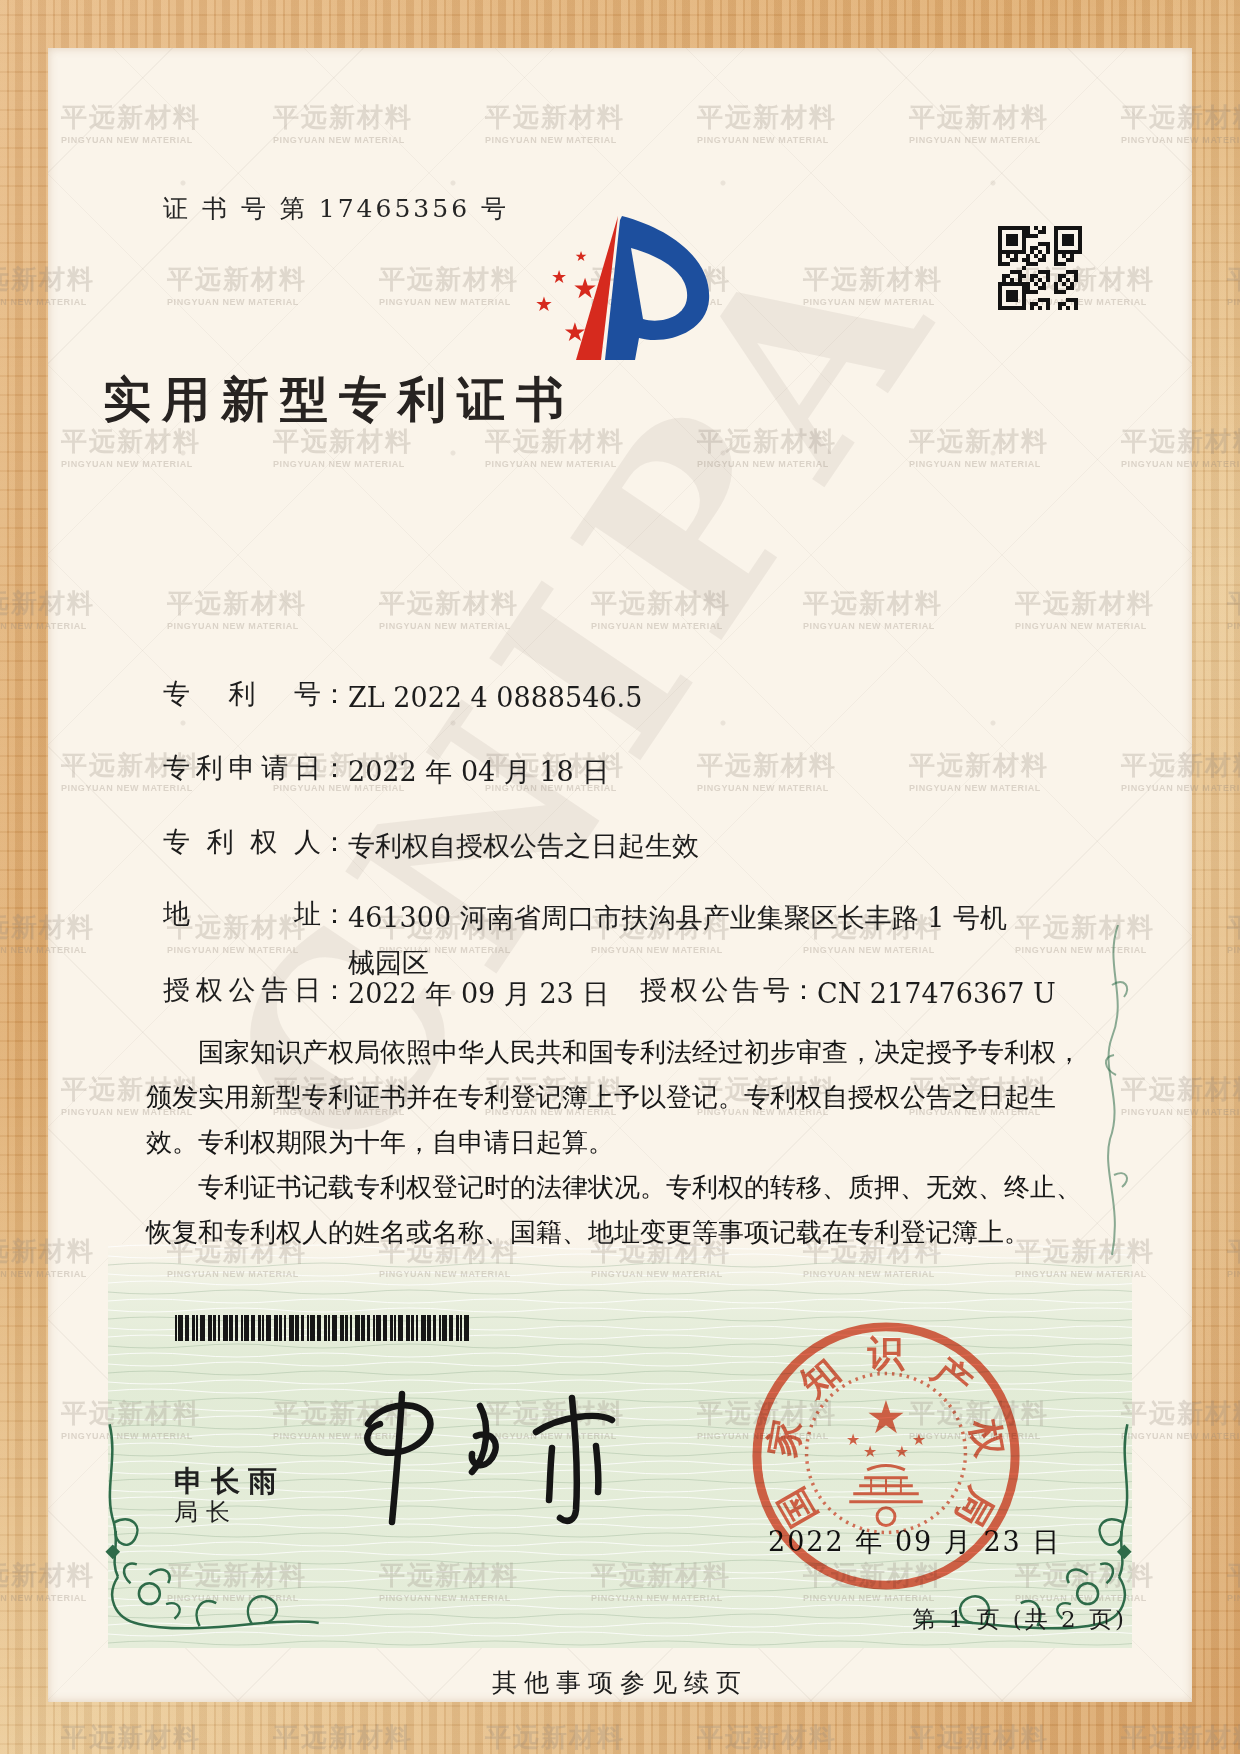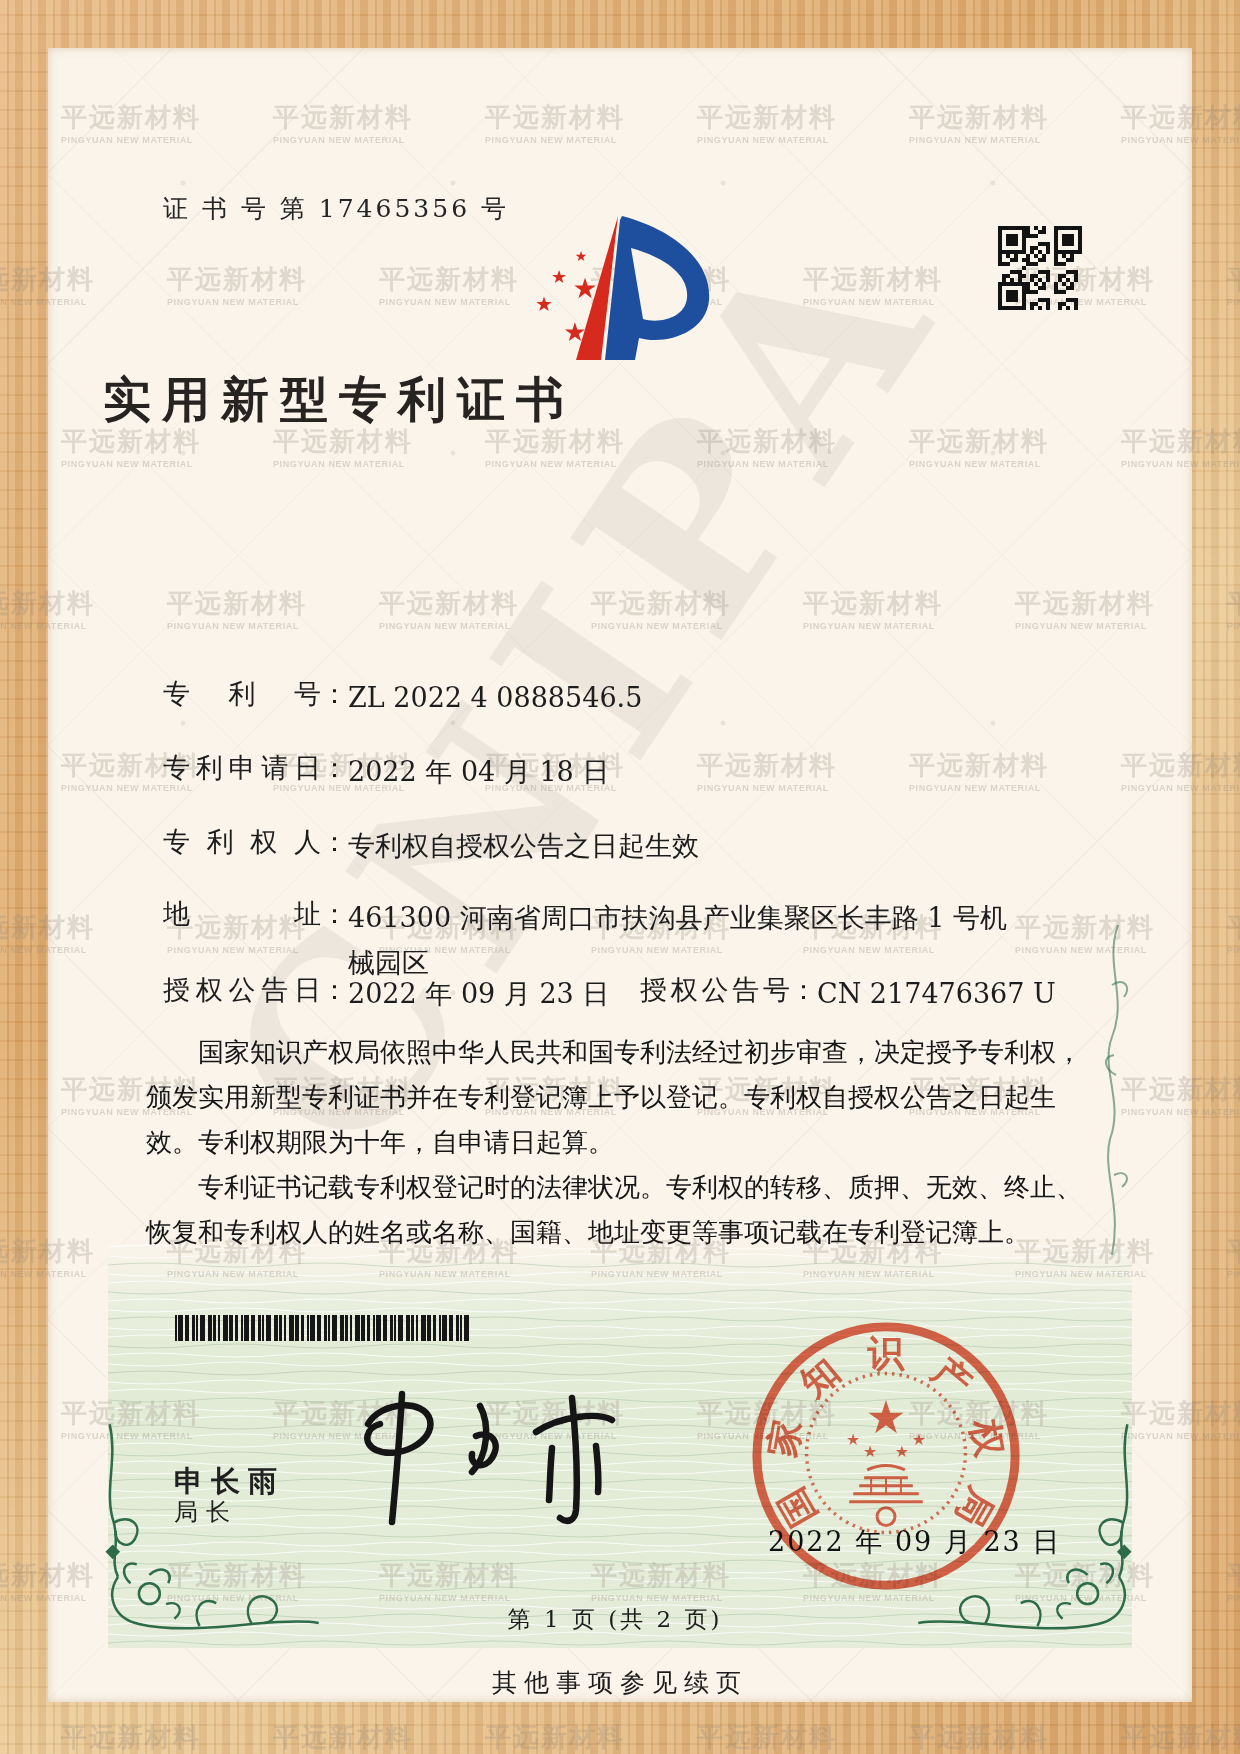--- a/index.html
+++ b/index.html
@@ -49,21 +49,21 @@
   .barcode span{display:block;background:#161616;height:100%;}
   .signer-title{position:absolute;left:174px;top:1496px;font-size:24px;letter-spacing:8px;color:#202020;font-weight:400;}
   .signer-name{position:absolute;left:174px;top:1462px;font-size:29px;letter-spacing:8px;color:#202020;font-weight:600;}
   .signature{position:absolute;left:340px;top:1372px;width:300px;height:170px;}
   .signature path{stroke:#151515;stroke-width:6.5;fill:none;stroke-linecap:round;stroke-linejoin:round;}
   .issue-date{position:absolute;left:768px;top:1524px;font-size:27px;letter-spacing:2px;color:#111;z-index:7;}
   .seal{position:absolute;left:742px;top:1312px;width:288px;height:288px;mix-blend-mode:multiply;opacity:.92;z-index:8;}
   .seal-stroke{stroke:var(--seal);fill:none;}
   .seal-char{fill:var(--seal);font-size:37px;font-weight:bold;font-family:"DejaVu Serif","Liberation Serif",serif;}
   .seal-star{fill:var(--seal);font-family:"DejaVu Sans",sans-serif;}
-  .page-footer{position:absolute;left:103px;top:1604px;width:1024px;text-align:center;font-size:23px;letter-spacing:3px;color:#1c1c1c;z-index:6;}
+  .page-footer{position:absolute;left:103px;top:1604px;width:1024px;text-align:right;font-size:23px;letter-spacing:3px;color:#1c1c1c;z-index:6;}
   .cont-note{position:absolute;left:0;top:1666px;width:1240px;text-align:center;font-size:25px;letter-spacing:7px;color:#1c1c1c;}
   .flourish{position:absolute;width:230px;height:230px;z-index:6;}
   .flourish path,.flourish circle{stroke:var(--green2);fill:none;stroke-width:2.4;}
   .flourish .ffill{fill:var(--green2);stroke:none;}
   .vine{position:absolute;left:1094px;top:925px;width:44px;height:330px;z-index:3;}
   .vine path{stroke:rgba(46,107,73,.55);fill:none;stroke-width:2;}
   .content{position:absolute;inset:0;z-index:6;}
   .bglayers{position:absolute;inset:0;z-index:1;}
 </style>
 </head>

